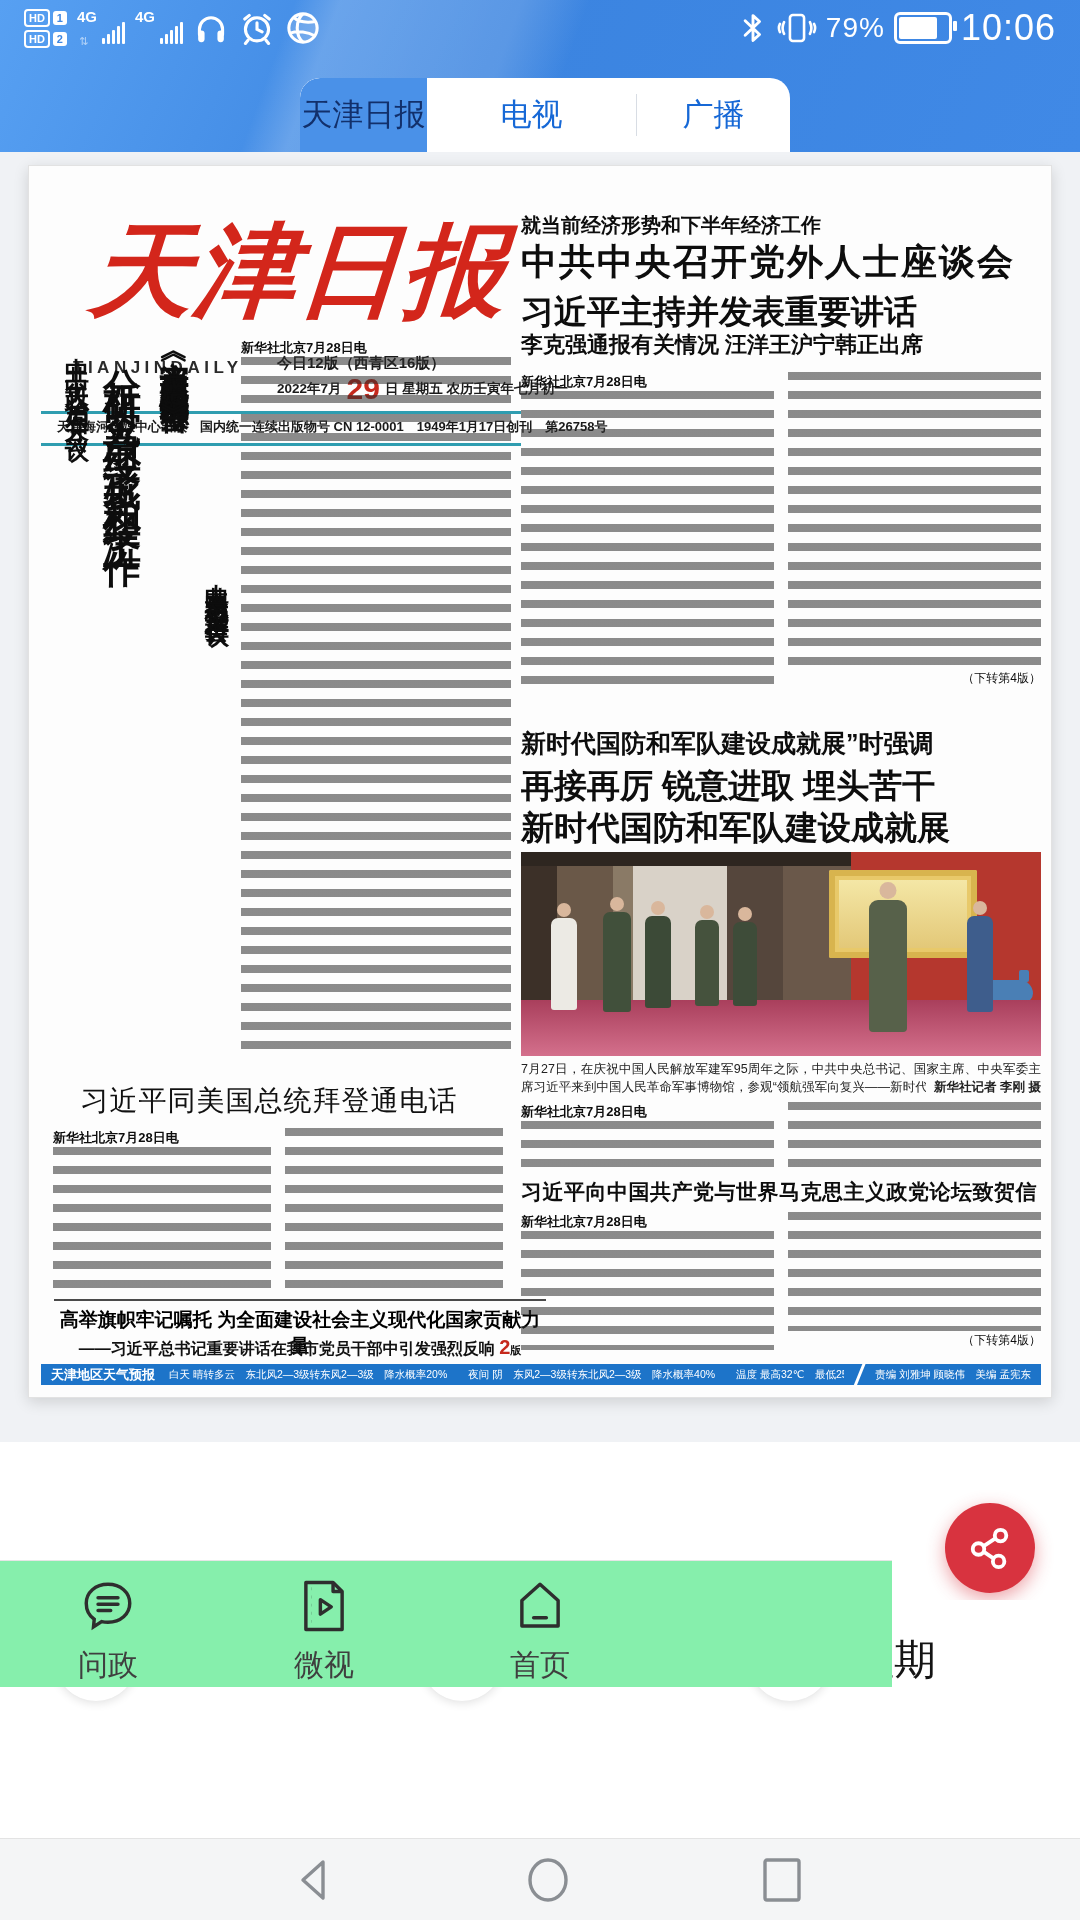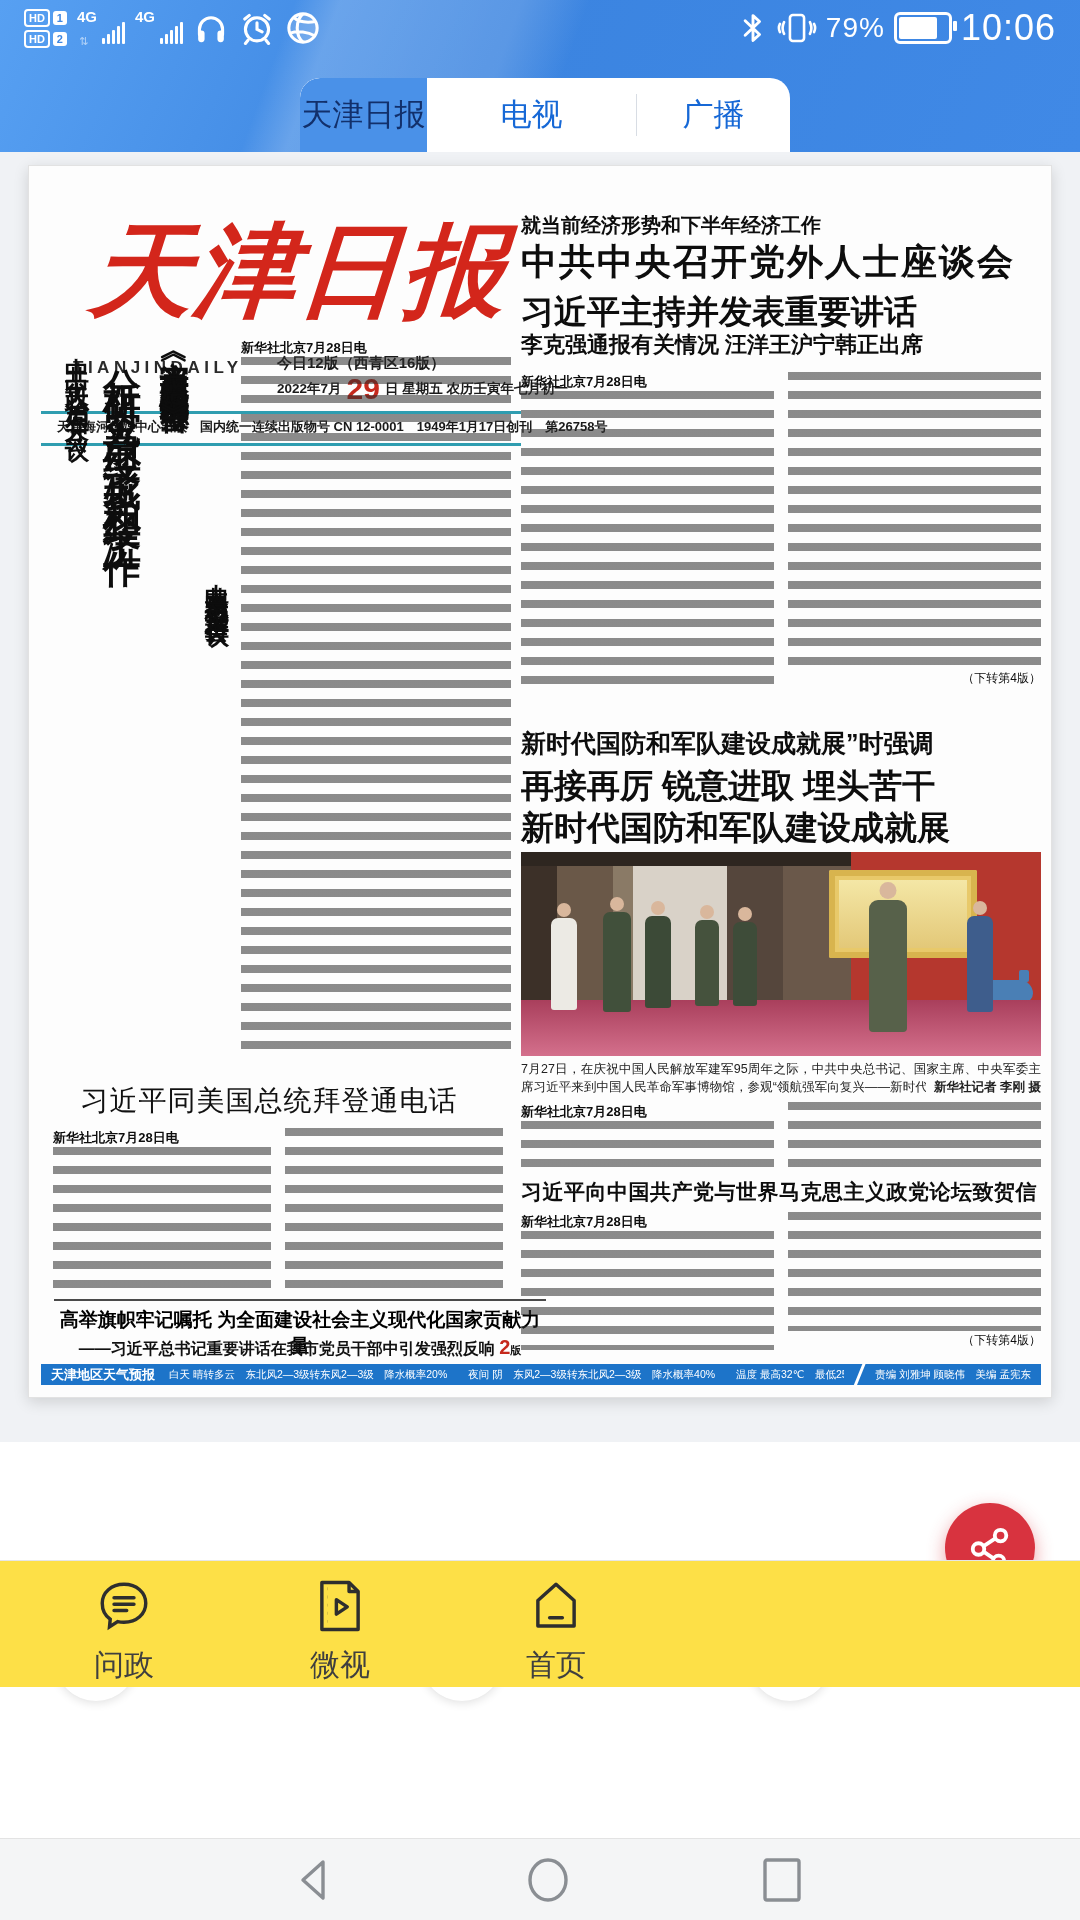--- a/index.html
+++ b/index.html
@@ -137,22 +137,22 @@
 
   
   .pager{position:absolute;left:0;top:1448px;width:1080px;height:112px;background:#fff;}
   .pitem{position:absolute;top:18px;display:flex;align-items:center;gap:20px;}
   .pi1{left:54px;} .pi2{left:420px;} .pi3{left:748px;}
   .pcircle{width:82px;height:82px;border-radius:50%;background:#fff;border:1px solid #ededed;
     box-shadow:0 2px 8px rgba(0,0,0,.10);display:flex;align-items:center;justify-content:center;}
   .plabel{font-size:42px;color:#141414;}
 
   
-  .bottomnav{position:absolute;left:0;top:1560px;width:1064px;height:126px;background:#fde047;
-    border-top:1px solid #e6e6e6;display:flex;padding-left:16px;}
+  .bottomnav{position:absolute;left:0;top:1560px;width:892px;height:126px;background:#86efac;
+    border-top:1px solid #e6e6e6;display:flex;}
   .nitem{width:216px;display:flex;flex-direction:column;align-items:center;justify-content:flex-start;
     padding-top:16px;box-sizing:border-box;gap:10px;cursor:pointer;}
   .nlabel{font-size:30px;color:#3f3f3f;}
   .nitem.active .nlabel{color:#3f6fd1;}
 
   
   .androidbar{position:absolute;left:0;top:1838px;width:1080px;height:82px;background:#f4f5f6;
     border-top:1px solid #e3e3e3;}
   .abtn{position:absolute;top:18px;width:46px;height:46px;background:none;border:none;padding:0;cursor:pointer;}
   .ab-back{left:292px;} .ab-home{left:525px;} .ab-rec{left:759px;}

